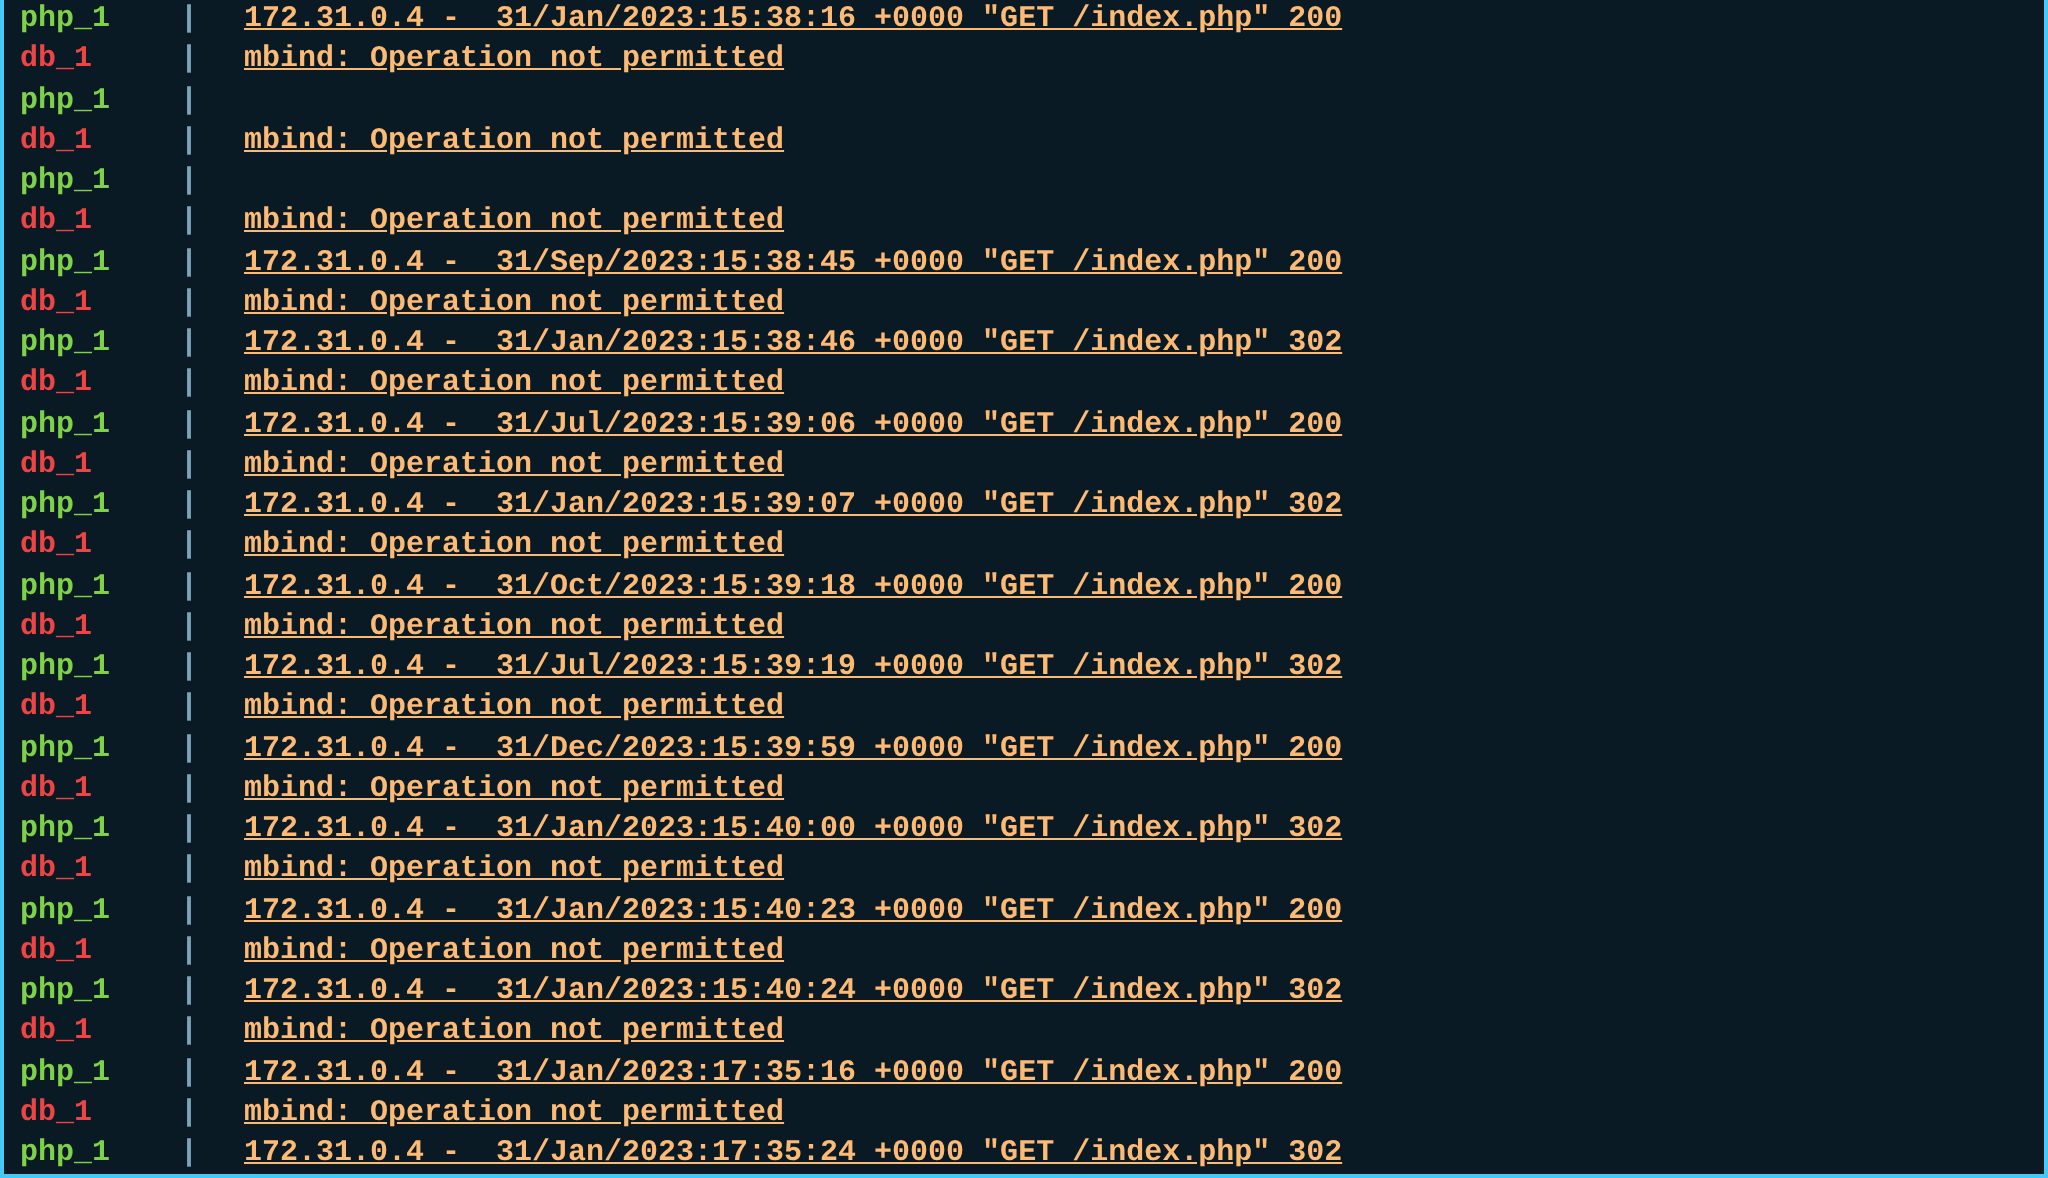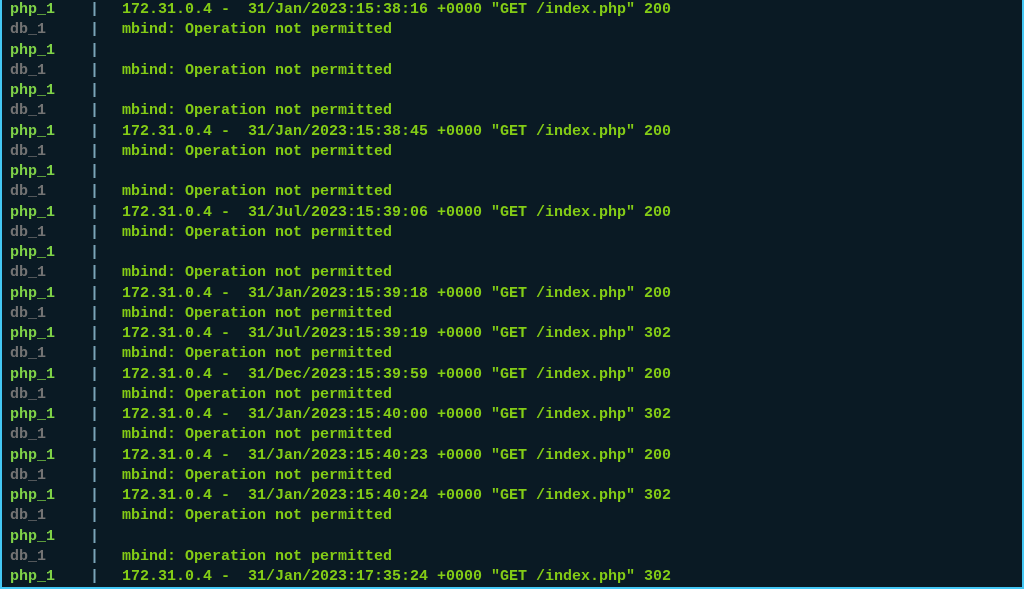--- a/index.html
+++ b/index.html
@@ -30,29 +30,30 @@
     .log-line {
       white-space: pre;
       display: flex;
     }
     
     .src-php {
       color: #7fd147;
     }
     
     .src-db {
-      color: #737373;
+      color: #ef4444;
     }
     
     .pipe {
       color: #7aa5b8;
     }
     
     .message {
-      color: #84cc16;
+      color: #fdba74;
+      text-decoration: underline;
     }
     
     .cursor {
       display: inline-block;
       width: 9px;
       height: 18px;
       background-color: #7ad8e8;
       vertical-align: text-bottom;
       margin-left: 8px;
       margin-top: 1px;
@@ -72,37 +73,37 @@
 </head>
 <body>
 
 <div class="terminal" id="term">
     <div class="log-line"><span class="src-col src-php">php_1</span><span class="pipe-col pipe">| </span><span class="message">172.31.0.4 -  31/Jan/2023:15:38:16 +0000 "GET /index.php" 200</span></div>
     <div class="log-line"><span class="src-col src-db">db_1</span><span class="pipe-col pipe">| </span><span class="message">mbind: Operation not permitted</span></div>
     <div class="log-line"><span class="src-col src-php">php_1</span><span class="pipe-col pipe">| </span></div>
     <div class="log-line"><span class="src-col src-db">db_1</span><span class="pipe-col pipe">| </span><span class="message">mbind: Operation not permitted</span></div>
     <div class="log-line"><span class="src-col src-php">php_1</span><span class="pipe-col pipe">| </span></div>
     <div class="log-line"><span class="src-col src-db">db_1</span><span class="pipe-col pipe">| </span><span class="message">mbind: Operation not permitted</span></div>
-    <div class="log-line"><span class="src-col src-php">php_1</span><span class="pipe-col pipe">| </span><span class="message">172.31.0.4 -  31/Jan/2023:15:38:45 +0000 "GET /index.php" 200</span></div>
+    <div class="log-line"><span class="src-col src-php">php_1</span><span class="pipe-col pipe">| </span><span class="message">172.31.0.4 -  31/Sep/2023:15:38:45 +0000 "GET /index.php" 200</span></div>
     <div class="log-line"><span class="src-col src-db">db_1</span><span class="pipe-col pipe">| </span><span class="message">mbind: Operation not permitted</span></div>
-    <div class="log-line"><span class="src-col src-php">php_1</span><span class="pipe-col pipe">| </span></div>
+    <div class="log-line"><span class="src-col src-php">php_1</span><span class="pipe-col pipe">| </span><span class="message">172.31.0.4 -  31/Jan/2023:15:38:46 +0000 "GET /index.php" 302</span></div>
     <div class="log-line"><span class="src-col src-db">db_1</span><span class="pipe-col pipe">| </span><span class="message">mbind: Operation not permitted</span></div>
     <div class="log-line"><span class="src-col src-php">php_1</span><span class="pipe-col pipe">| </span><span class="message">172.31.0.4 -  31/Jul/2023:15:39:06 +0000 "GET /index.php" 200</span></div>
     <div class="log-line"><span class="src-col src-db">db_1</span><span class="pipe-col pipe">| </span><span class="message">mbind: Operation not permitted</span></div>
-    <div class="log-line"><span class="src-col src-php">php_1</span><span class="pipe-col pipe">| </span></div>
+    <div class="log-line"><span class="src-col src-php">php_1</span><span class="pipe-col pipe">| </span><span class="message">172.31.0.4 -  31/Jan/2023:15:39:07 +0000 "GET /index.php" 302</span></div>
     <div class="log-line"><span class="src-col src-db">db_1</span><span class="pipe-col pipe">| </span><span class="message">mbind: Operation not permitted</span></div>
-    <div class="log-line"><span class="src-col src-php">php_1</span><span class="pipe-col pipe">| </span><span class="message">172.31.0.4 -  31/Jan/2023:15:39:18 +0000 "GET /index.php" 200</span></div>
+    <div class="log-line"><span class="src-col src-php">php_1</span><span class="pipe-col pipe">| </span><span class="message">172.31.0.4 -  31/Oct/2023:15:39:18 +0000 "GET /index.php" 200</span></div>
     <div class="log-line"><span class="src-col src-db">db_1</span><span class="pipe-col pipe">| </span><span class="message">mbind: Operation not permitted</span></div>
     <div class="log-line"><span class="src-col src-php">php_1</span><span class="pipe-col pipe">| </span><span class="message">172.31.0.4 -  31/Jul/2023:15:39:19 +0000 "GET /index.php" 302</span></div>
     <div class="log-line"><span class="src-col src-db">db_1</span><span class="pipe-col pipe">| </span><span class="message">mbind: Operation not permitted</span></div>
     <div class="log-line"><span class="src-col src-php">php_1</span><span class="pipe-col pipe">| </span><span class="message">172.31.0.4 -  31/Dec/2023:15:39:59 +0000 "GET /index.php" 200</span></div>
     <div class="log-line"><span class="src-col src-db">db_1</span><span class="pipe-col pipe">| </span><span class="message">mbind: Operation not permitted</span></div>
     <div class="log-line"><span class="src-col src-php">php_1</span><span class="pipe-col pipe">| </span><span class="message">172.31.0.4 -  31/Jan/2023:15:40:00 +0000 "GET /index.php" 302</span></div>
     <div class="log-line"><span class="src-col src-db">db_1</span><span class="pipe-col pipe">| </span><span class="message">mbind: Operation not permitted</span></div>
     <div class="log-line"><span class="src-col src-php">php_1</span><span class="pipe-col pipe">| </span><span class="message">172.31.0.4 -  31/Jan/2023:15:40:23 +0000 "GET /index.php" 200</span></div>
     <div class="log-line"><span class="src-col src-db">db_1</span><span class="pipe-col pipe">| </span><span class="message">mbind: Operation not permitted</span></div>
     <div class="log-line"><span class="src-col src-php">php_1</span><span class="pipe-col pipe">| </span><span class="message">172.31.0.4 -  31/Jan/2023:15:40:24 +0000 "GET /index.php" 302</span></div>
     <div class="log-line"><span class="src-col src-db">db_1</span><span class="pipe-col pipe">| </span><span class="message">mbind: Operation not permitted</span></div>
-    <div class="log-line"><span class="src-col src-php">php_1</span><span class="pipe-col pipe">| </span></div>
+    <div class="log-line"><span class="src-col src-php">php_1</span><span class="pipe-col pipe">| </span><span class="message">172.31.0.4 -  31/Jan/2023:17:35:16 +0000 "GET /index.php" 200</span></div>
     <div class="log-line"><span class="src-col src-db">db_1</span><span class="pipe-col pipe">| </span><span class="message">mbind: Operation not permitted</span></div>
     <div class="log-line"><span class="src-col src-php">php_1</span><span class="pipe-col pipe">| </span><span class="message">172.31.0.4 -  31/Jan/2023:17:35:24 +0000 "GET /index.php" 302</span></div>
     <div><span class="cursor"></span></div>
   </div>
 
 </body></html>

